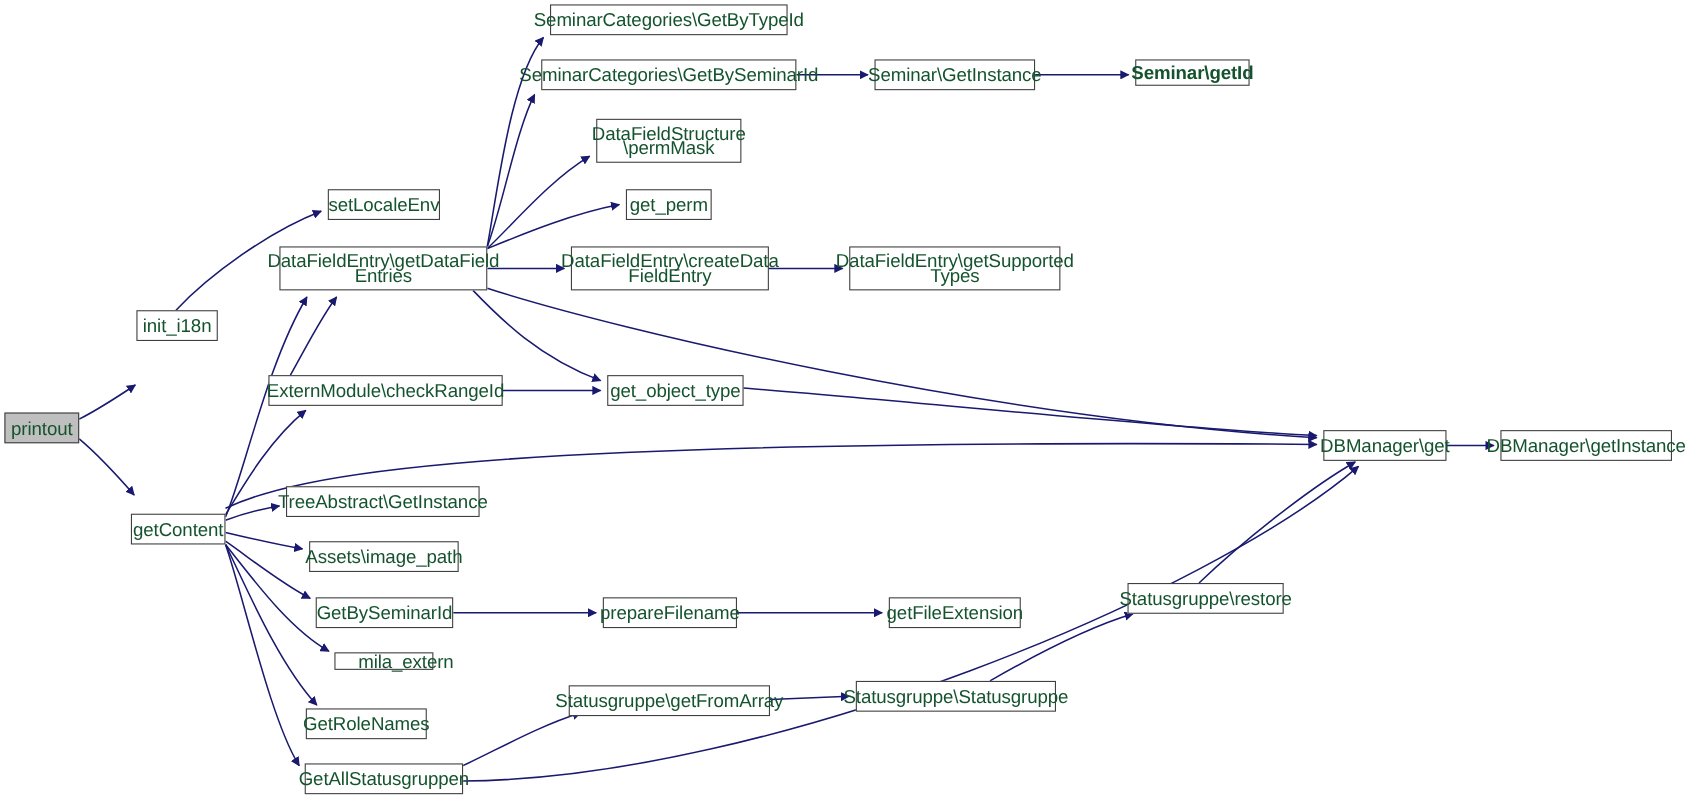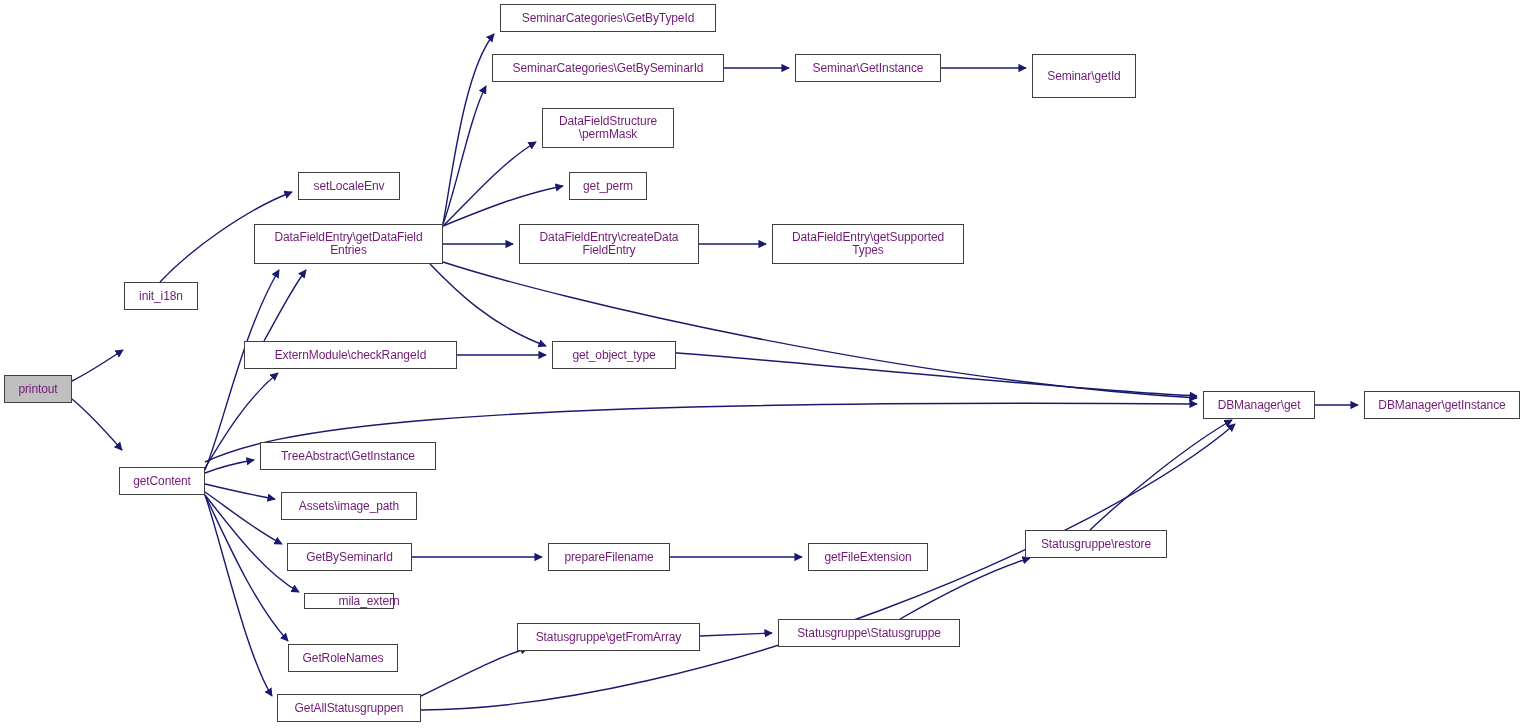--- a/index.html
+++ b/index.html
@@ -1,21 +1,21 @@
 <!DOCTYPE html>
 <html><head>
 <meta charset="utf-8">
 <style>
   html,body{margin:0;padding:0;background:#ffffff;}
   body{font-family:"Liberation Sans", sans-serif;}
   #canvas{position:relative;width:1532px;height:728px;background:#ffffff;overflow:hidden;}
   svg.edges{position:absolute;left:0;top:0;width:1532px;height:728px;}
   .node{position:absolute;box-sizing:border-box;border:1px solid #404040;background:#ffffff;
         display:flex;align-items:center;justify-content:center;text-align:center;
-        font-size:12px;color:#701a75;line-height:13px;letter-spacing:-0.1px;white-space:pre-line;}
+        font-size:17px;color:#14532d;line-height:13px;letter-spacing:-0.1px;white-space:pre-line;}
   .node.current{background:#bfbfbf;}
 </style>
 </head>
 <body>
 
 <div id="canvas">
   <svg class="edges" viewBox="0 0 1532 728" xmlns="http://www.w3.org/2000/svg">
     <defs>
       <marker id="arrow" viewBox="0 0 10 10" refX="9" refY="5" markerWidth="6" markerHeight="6" orient="auto-start-reverse">
         <path d="M 0 0 L 10 5 L 0 10 z" fill="#191970"></path>
@@ -62,35 +62,35 @@
       <div class="node" style="left: 124px; top: 282px; width: 74px; height: 28px;">init_i18n</div>
       <div class="node" style="left: 119px; top: 467px; width: 86px; height: 28px;">getContent</div>
       <div class="node" style="left: 298px; top: 172px; width: 102px; height: 28px;">setLocaleEnv</div>
       <div class="node" style="left: 254px; top: 224px; width: 189px; height: 40px;">DataFieldEntry\getDataField
 Entries</div>
       <div class="node" style="left: 244px; top: 341px; width: 213px; height: 28px;">ExternModule\checkRangeId</div>
       <div class="node" style="left: 260px; top: 442px; width: 176px; height: 28px;">TreeAbstract\GetInstance</div>
       <div class="node" style="left: 281px; top: 492px; width: 136px; height: 28px;">Assets\image_path</div>
       <div class="node" style="left: 287px; top: 543px; width: 125px; height: 28px;">GetBySeminarId</div>
       <div class="node" style="left: 304px; top: 593px; width: 90px; height: 16px; padding-left: 40px;">mila_extern</div>
-      <div class="node" style="left: 288px; top: 644px; width: 110px; height: 28px;">GetRoleNames</div>
+      <div class="node" style="left: 278px; top: 644px; width: 110px; height: 28px;">GetRoleNames</div>
       <div class="node" style="left: 277px; top: 694px; width: 144px; height: 28px;">GetAllStatusgruppen</div>
       <div class="node" style="left: 500px; top: 4px; width: 216px; height: 28px;">SeminarCategories\GetByTypeId</div>
       <div class="node" style="left: 492px; top: 54px; width: 232px; height: 28px;">SeminarCategories\GetBySeminarId</div>
       <div class="node" style="left: 542px; top: 108px; width: 132px; height: 40px;">DataFieldStructure
 \permMask</div>
       <div class="node" style="left: 569px; top: 172px; width: 78px; height: 28px;">get_perm</div>
       <div class="node" style="left: 519px; top: 224px; width: 180px; height: 40px;">DataFieldEntry\createData
 FieldEntry</div>
       <div class="node" style="left: 552px; top: 341px; width: 124px; height: 28px;">get_object_type</div>
       <div class="node" style="left: 548px; top: 543px; width: 122px; height: 28px;">prepareFilename</div>
       <div class="node" style="left: 517px; top: 623px; width: 183px; height: 28px;">Statusgruppe\getFromArray</div>
       <div class="node" style="left: 795px; top: 54px; width: 146px; height: 28px;">Seminar\GetInstance</div>
       <div class="node" style="left: 772px; top: 224px; width: 192px; height: 40px;">DataFieldEntry\getSupported
 Types</div>
       <div class="node" style="left: 808px; top: 543px; width: 120px; height: 28px;">getFileExtension</div>
       <div class="node" style="left: 778px; top: 619px; width: 182px; height: 28px;">Statusgruppe\Statusgruppe</div>
       <div class="node" style="left: 1013px; top: 530px; width: 142px; height: 28px; margin-left: 12px;">Statusgruppe\restore</div>
-      <div class="node" style="left: 1032px; top: 54px; width: 104px; height: 44px;">Seminar\getId</div>
+      <div class="node" style="left: 1032px; top: 54px; width: 104px; height: 24px; font-weight: bold;">Seminar\getId</div>
       <div class="node" style="left: 1203px; top: 391px; width: 112px; height: 28px;">DBManager\get</div>
       <div class="node" style="left: 1364px; top: 391px; width: 156px; height: 28px;">DBManager\getInstance</div>
     </div>
 </div>
 
 </body></html>

